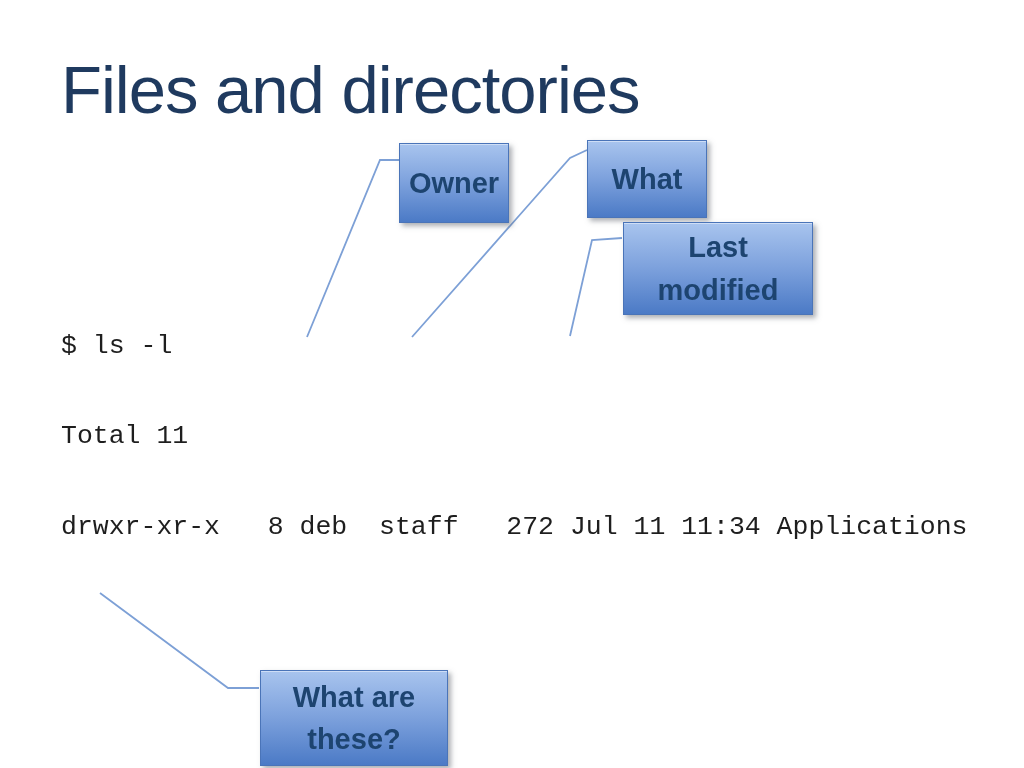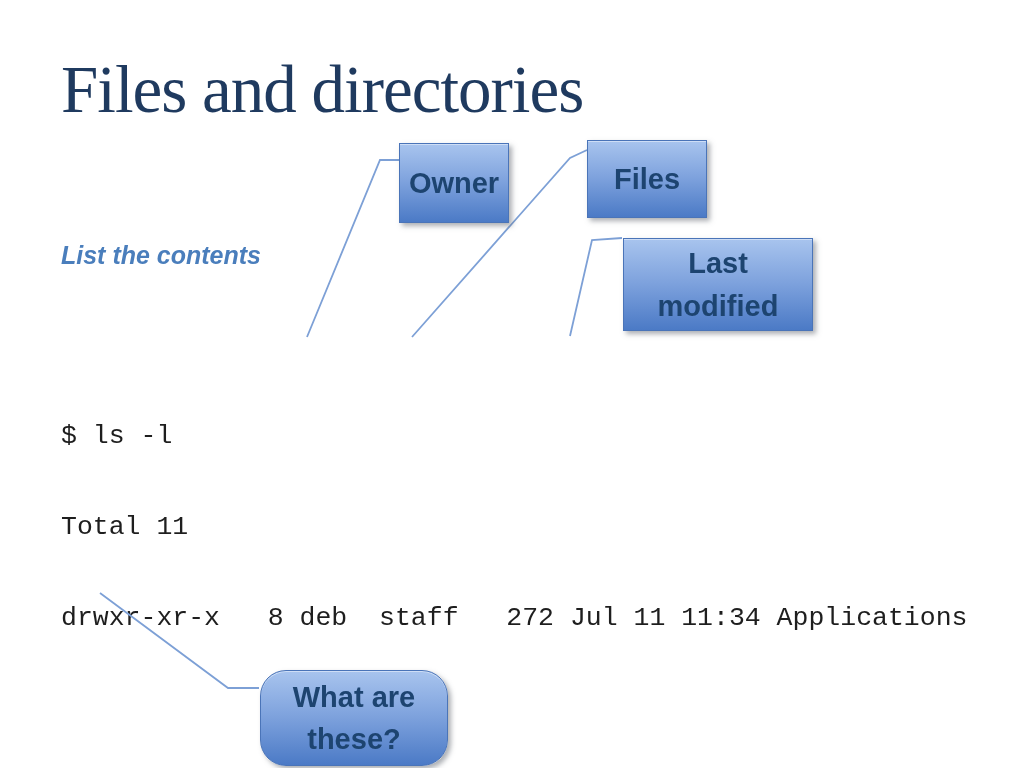--- a/index.html
+++ b/index.html
@@ -11,21 +11,21 @@
     overflow: hidden;
     font-family: "Liberation Sans", sans-serif;
   }
 
   
   #title {
     position: absolute;
     left: 61px;
     top: 56px;
     margin: 0;
-    font-family: Liberation Serif, serif;
+    font-family: Liberation Sans, sans-serif;
     font-weight: normal;
     font-size: 67px;
     line-height: 1;
     letter-spacing: -1px;
     color: var(--title, #1f3a5f);
     white-space: nowrap;
   }
 
   
   #terminal {
@@ -79,32 +79,31 @@
     border: 1px solid #4a74b8;
     box-shadow: 3px 3px 5px rgba(90, 95, 105, 0.5),
                 inset 0 1px 0 rgba(255, 255, 255, 0.45);
     color: var(--callout-text, #1d4470);
     font-weight: bold;
     font-size: 29px;
     line-height: 1.45;
   }
   #callout-owner        { left: 399px; top: 143px; width: 110px; height: 80px; }
   #callout-group        { left: 587px; top: 140px; width: 120px; height: 78px; }
-  #callout-lastmod      { left: 623px; top: 238px; width: 190px; height: 93px; padding: 0 14px; }
-  #callout-what         { left: 260px; top: 670px; width: 188px; height: 96px; padding: 0 18px; border-radius: 26px; }
+  #callout-lastmod      { left: 623px; top: 222px; width: 190px; height: 93px; padding: 0 14px; }
+  #callout-what         { left: 260px; top: 670px; width: 188px; height: 96px; padding: 0 18px; }
 </style>
 </head>
 <body>
 
 <div id="slide">
 
   <h1 id="title">Files and directories</h1>
 
   <div id="terminal">
-    <div class="tline caption">List the contents</div>
     <div class="tline"></div>
     <div class="tline">$ ls -l</div>
     <div class="tline">Total 11</div>
     <div class="tline">drwxr-xr-x   8 deb  staff   272 Jul 11 11:34 Applications</div>
     
     
     
     
     
     
@@ -119,21 +118,21 @@
     <polyline points="412,337 570,158 587,150"></polyline>
     <polyline points="570,336 592,240 622,238"></polyline>
     <polyline points="100,593 228,688 259,688"></polyline>
   </svg>
 
   <div class="callout" id="callout-owner">
     <span>Owner</span>
   </div>
 
   <div class="callout" id="callout-group">
-    <span>Files</span>
+    <span>What</span>
   </div>
 
   <div class="callout" id="callout-lastmod">
     <span>Last modified</span>
   </div>
 
   <div class="callout" id="callout-what">
     <span>What are these?</span>
   </div>
 

